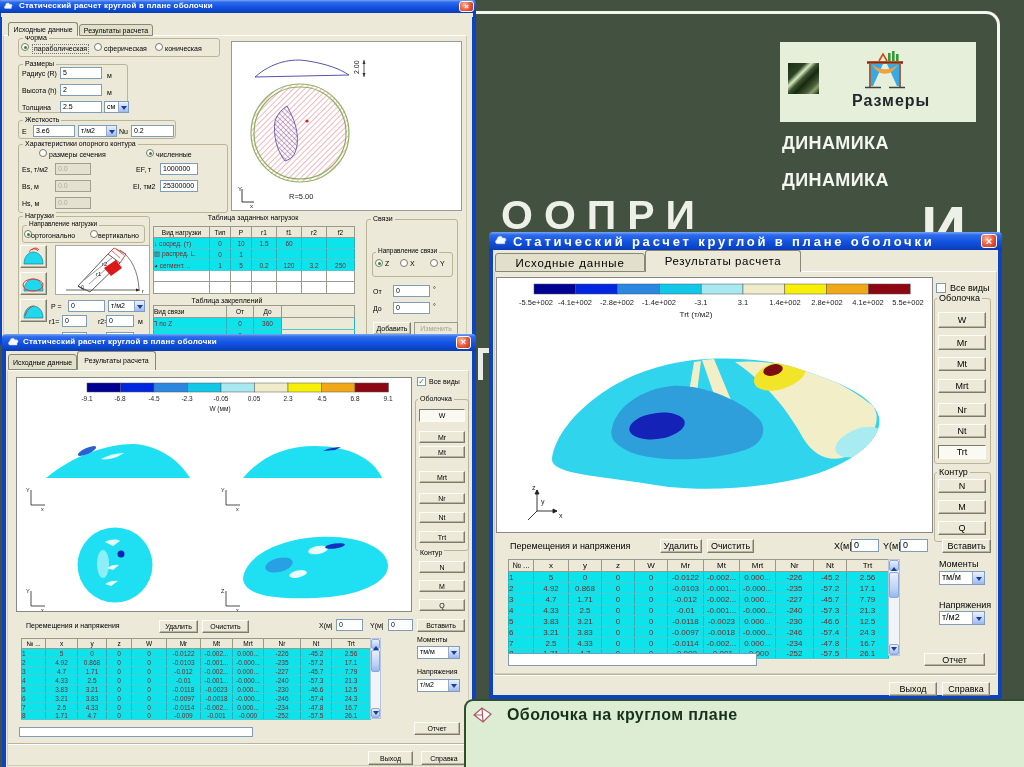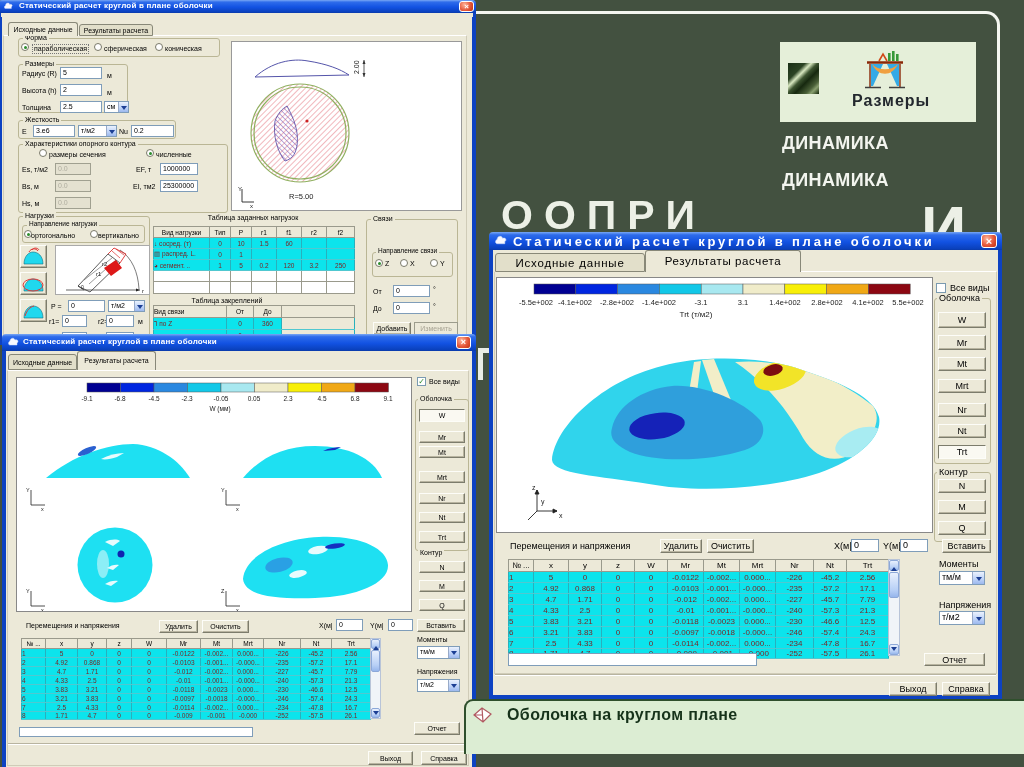--- a/index.html
+++ b/index.html
@@ -795,18 +795,18 @@
   <i class="sba up" style="top:0;height:10px"></i>
         <i class="sba" style="top:11px;height:22px"></i>
         <i class="sba dn" style="bottom:0;height:10px"></i>
  </div>
  <span class="in" style="left:13px;top:376px;width:234px;height:10px"></span>
  <div class="ab" style="left:2px;top:392px;width:460px;height:2px;border-top:1px solid #b8b4a0;border-bottom:1px solid #fff"></div>
  <span class="bt" style="left:362px;top:400px;width:45px;height:14px;line-height:13px">Выход</span>
  <span class="bt" style="left:415px;top:400px;width:46px;height:14px;line-height:13px">Справка</span>
 </div>
 
-<div class="ab" style="left:464px;top:699px;width:560px;height:55px;background:#dcedd3;border-top:2px solid #2f4f2c;border-left:2px solid #2f4f2c;border-radius:9px 0 0 0">
+<div class="ab" style="left:464px;top:699px;width:560px;height:68px;background:#dcedd3;border-top:2px solid #2f4f2c;border-left:2px solid #2f4f2c;border-radius:9px 0 0 0">
  <svg class="ab" style="left:4px;top:4px" width="24" height="26" viewBox="0 0 24 26">
   <path d="M4 10 L12 3 L21 9 L13 17 Z M12 3 L13 17 M4 10 L13 10" fill="#fff" stroke="#b05860" stroke-width="1.2"></path>
  </svg>
  <div class="ab" style="left:41px;top:5px;font-size:16px;font-weight:bold;color:#16321a;letter-spacing:.4px">Оболочка на круглом плане</div>
 </div>
 </div>
 </body></html>

